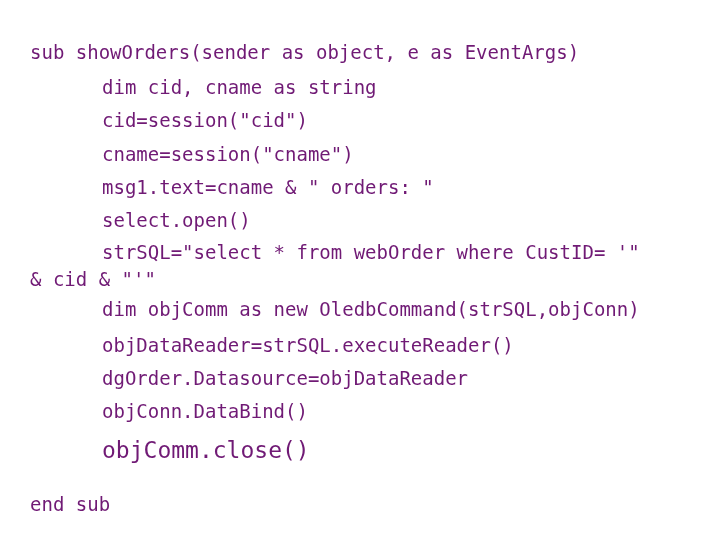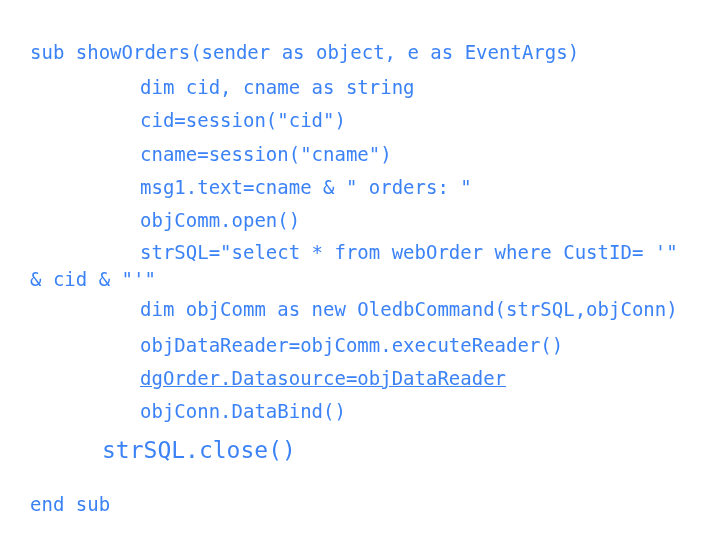--- a/index.html
+++ b/index.html
@@ -22,88 +22,87 @@
     box-sizing: border-box;
   }
   .code-block {
     position: absolute;
     left: 0;
     top: 0;
     width: 720px;
   }
   .code-line {
     font-family: "DejaVu Sans Mono", "Liberation Mono", monospace;
-    color: #3b82f6;
+    color: #701a75;
     white-space: pre;
     letter-spacing: 0px;
     line-height: 1;
   }
   
   .lvl0 {
     position: absolute;
     left: 30px;
     font-size: 19px;
   }
   
   .lvl1 {
     position: absolute;
     left: 102px;
     font-size: 19px;
-    margin-left: 38px;
   }
   
   .big {
     position: absolute;
     left: 102px;
     font-size: 23px;
   }
 
   .l-sub        { top: 43px;  }
   .l-dim        { top: 78px;  }
   .l-cid        { top: 111px; }
   .l-cname      { top: 145px; }
   .l-msg        { top: 178px; }
   .l-open       { top: 211px; }
   .l-sql        { top: 243px; }
   .l-sqlcont    { top: 270px; }
   .l-comm       { top: 300px; }
   .l-reader     { top: 336px; }
-  .l-datasource { top: 369px; text-decoration: underline; }
+  .l-datasource { top: 369px; }
   .l-databind   { top: 402px; }
   .l-close      { top: 439px; }
   .l-endsub     { top: 495px; }
 </style>
 </head>
 <body>
 
 <div id="slide">
   <div class="code-block">
 
     <div class="code-line lvl0 l-sub">sub showOrders(sender as object, e as EventArgs)</div>
 
     <div class="code-line lvl1 l-dim">dim cid, cname as string</div>
 
     <div class="code-line lvl1 l-cid">cid=session("cid")</div>
 
     <div class="code-line lvl1 l-cname">cname=session("cname")</div>
 
     <div class="code-line lvl1 l-msg">msg1.text=cname &amp; " orders: "</div>
 
-    <div class="code-line lvl1 l-open">objComm.open()</div>
+    <div class="code-line lvl1 l-open">select.open()</div>
 
     <div class="code-line lvl1 l-sql">strSQL="select * from webOrder where CustID= '"</div>
 
     <div class="code-line lvl0 l-sqlcont">&amp; cid &amp; "'"</div>
 
     <div class="code-line lvl1 l-comm">dim objComm as new OledbCommand(strSQL,objConn)</div>
 
-    <div class="code-line lvl1 l-reader">objDataReader=objComm.executeReader()</div>
+    <div class="code-line lvl1 l-reader">objDataReader=strSQL.executeReader()</div>
 
     <div class="code-line lvl1 l-datasource">dgOrder.Datasource=objDataReader</div>
 
     <div class="code-line lvl1 l-databind">objConn.DataBind()</div>
 
-    <div class="code-line big l-close">strSQL.close()</div>
+    <div class="code-line big l-close">objComm.close()</div>
 
     <div class="code-line lvl0 l-endsub">end sub</div>
 
   </div>
 </div>
 
 </body></html>

